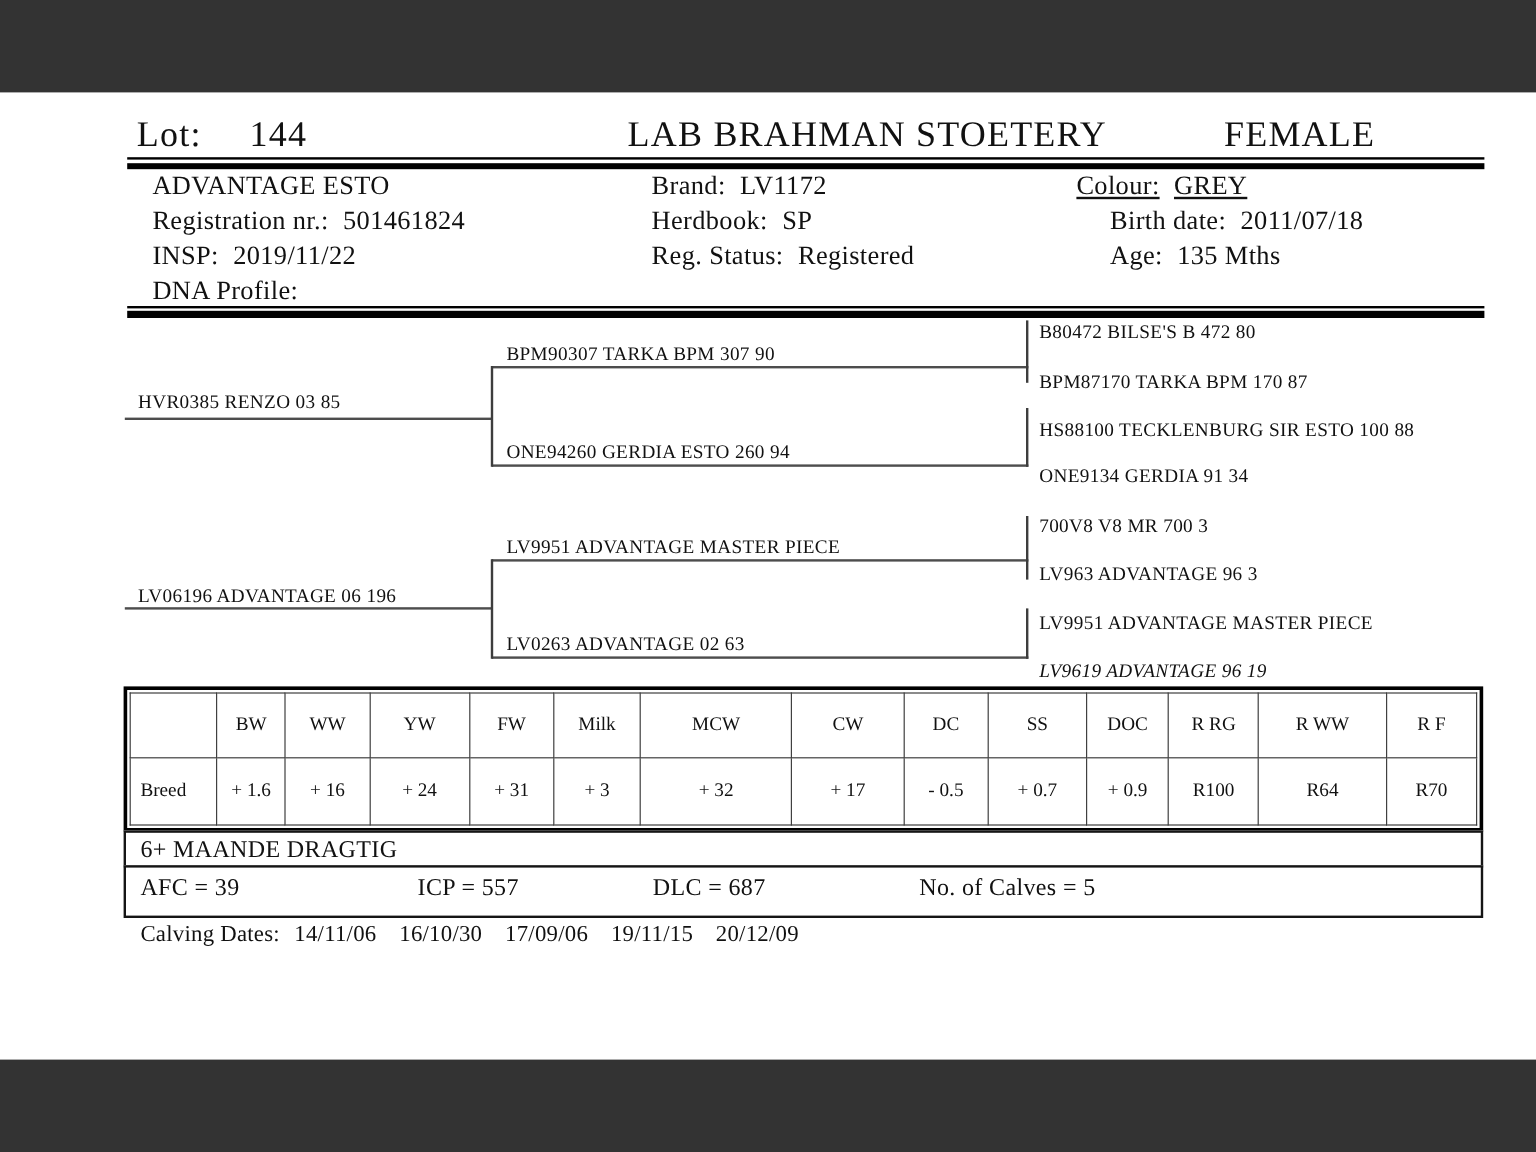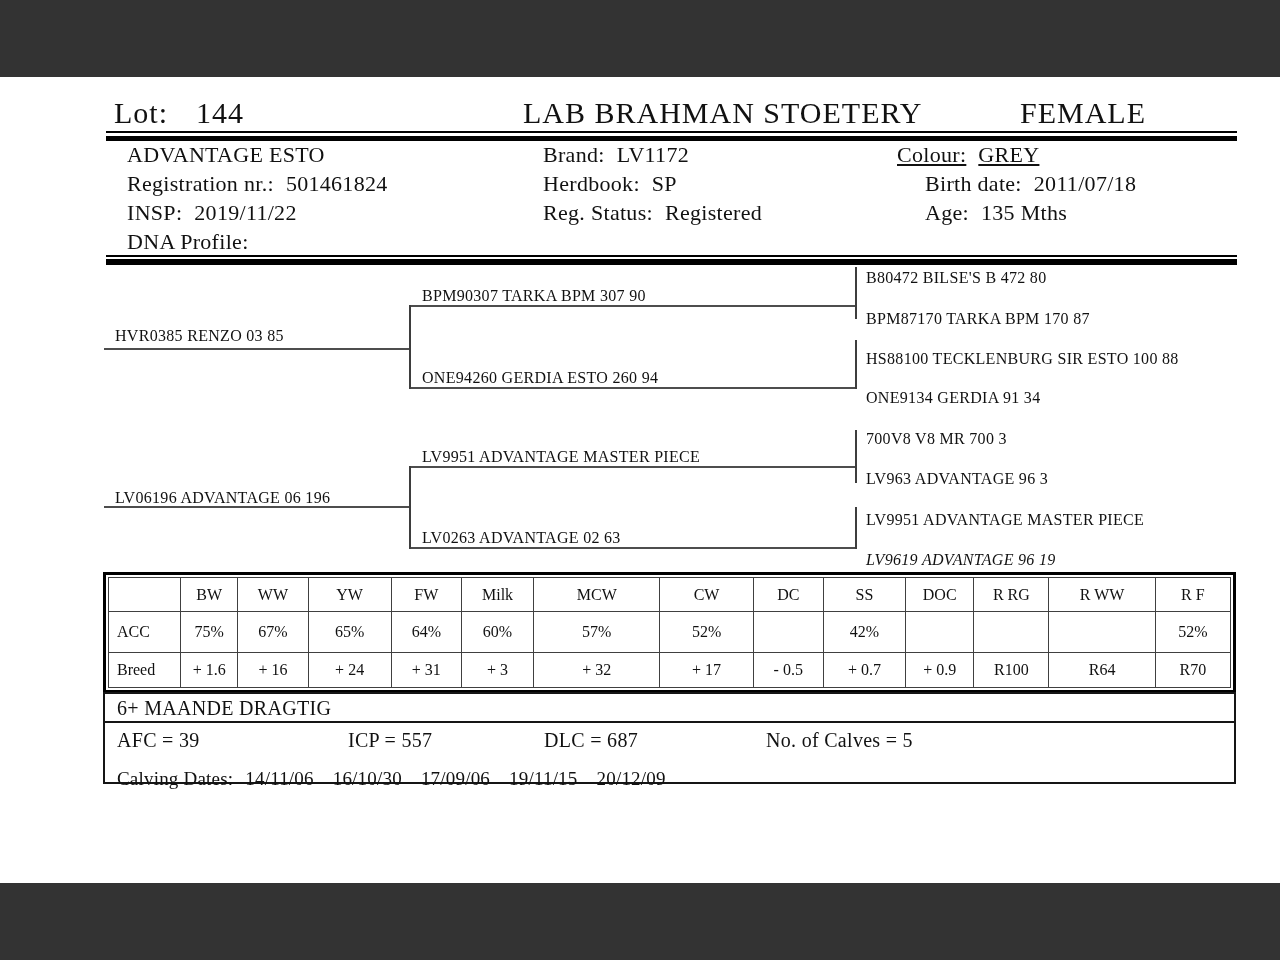--- a/index.html
+++ b/index.html
@@ -30,21 +30,21 @@
   .cdates .cd{margin-left:19px;}
   .stat{font-size:20px;letter-spacing:0.3px;white-space:nowrap;}
 </style>
 </head>
 <body>
 
 <div class="abs bar" style="top:0;height:77px;"></div>
 <div class="abs bar" style="top:883px;height:77px;"></div>
 
 <div class="abs hdr" style="left:114px;top:96px;">
-  <span>Lot:</span><span style="margin-left:28px;">144</span>
+  <span>Lot:</span><span style="margin-left:40px;">144</span>
 </div>
 <div class="abs hdr" style="left:523px;top:96px;">LAB BRAHMAN STOETERY</div>
 <div class="abs hdr" style="left:1020px;top:96px;">FEMALE</div>
 
 <div class="abs rule-thin" style="left:106px;top:131px;width:1131px;"></div>
 <div class="abs rule-thick" style="left:106px;top:136px;width:1131px;"></div>
 
 <div class="abs info" style="left:127px;top:142px;">ADVANTAGE ESTO</div>
 <div class="abs info" style="left:127px;top:171px;">
   <span>Registration nr.:</span><span class="val">501461824</span>
@@ -137,36 +137,20 @@
       <th>Milk</th>
       <th>MCW</th>
       <th>CW</th>
       <th>DC</th>
       <th>SS</th>
       <th>DOC</th>
       <th>R RG</th>
       <th>R WW</th>
       <th>R F</th>
     </tr>
-    <tr style="height:31px;">
-      <td class="rowlab">ACC</td>
-      <td>75%</td>
-      <td>67%</td>
-      <td>65%</td>
-      <td>64%</td>
-      <td>60%</td>
-      <td>57%</td>
-      <td>52%</td>
-      <td></td>
-      <td>42%</td>
-      <td></td>
-      <td></td>
-      <td></td>
-      <td>52%</td>
-    </tr>
     <tr style="height:27px;">
       <td class="rowlab">Breed</td>
       <td>+ 1.6</td>
       <td>+ 16</td>
       <td>+ 24</td>
       <td>+ 31</td>
       <td>+ 3</td>
       <td>+ 32</td>
       <td>+ 17</td>
       <td>- 0.5</td>
@@ -177,21 +161,21 @@
       <td>R70</td>
     </tr>
   </tbody>
     </table>
 </div>
 
 <div class="abs box" style="left:103px;top:692px;width:1133px;height:31px;">
   <div class="abs boxtext" style="left:12px;top:3px;">6+ MAANDE DRAGTIG</div>
 </div>
 
-<div class="abs box" style="left:103px;top:721px;width:1133px;height:63px;">
+<div class="abs box" style="left:103px;top:721px;width:1133px;height:44px;">
   <div class="abs stat" style="left:12px;top:6px;">AFC = 39</div>
   <div class="abs stat" style="left:243px;top:6px;">ICP = 557</div>
   <div class="abs stat" style="left:439px;top:6px;">DLC = 687</div>
   <div class="abs stat" style="left:661px;top:6px;">No. of Calves = 5</div>
   <div class="abs cdates" style="left:12px;top:45px;">
     <span>Calving Dates:</span><span class="cd" style="margin-left:12px;">14/11/06</span><span class="cd">16/10/30</span><span class="cd">17/09/06</span><span class="cd">19/11/15</span><span class="cd">20/12/09</span>
   </div>
 </div>
 
 </body></html>

